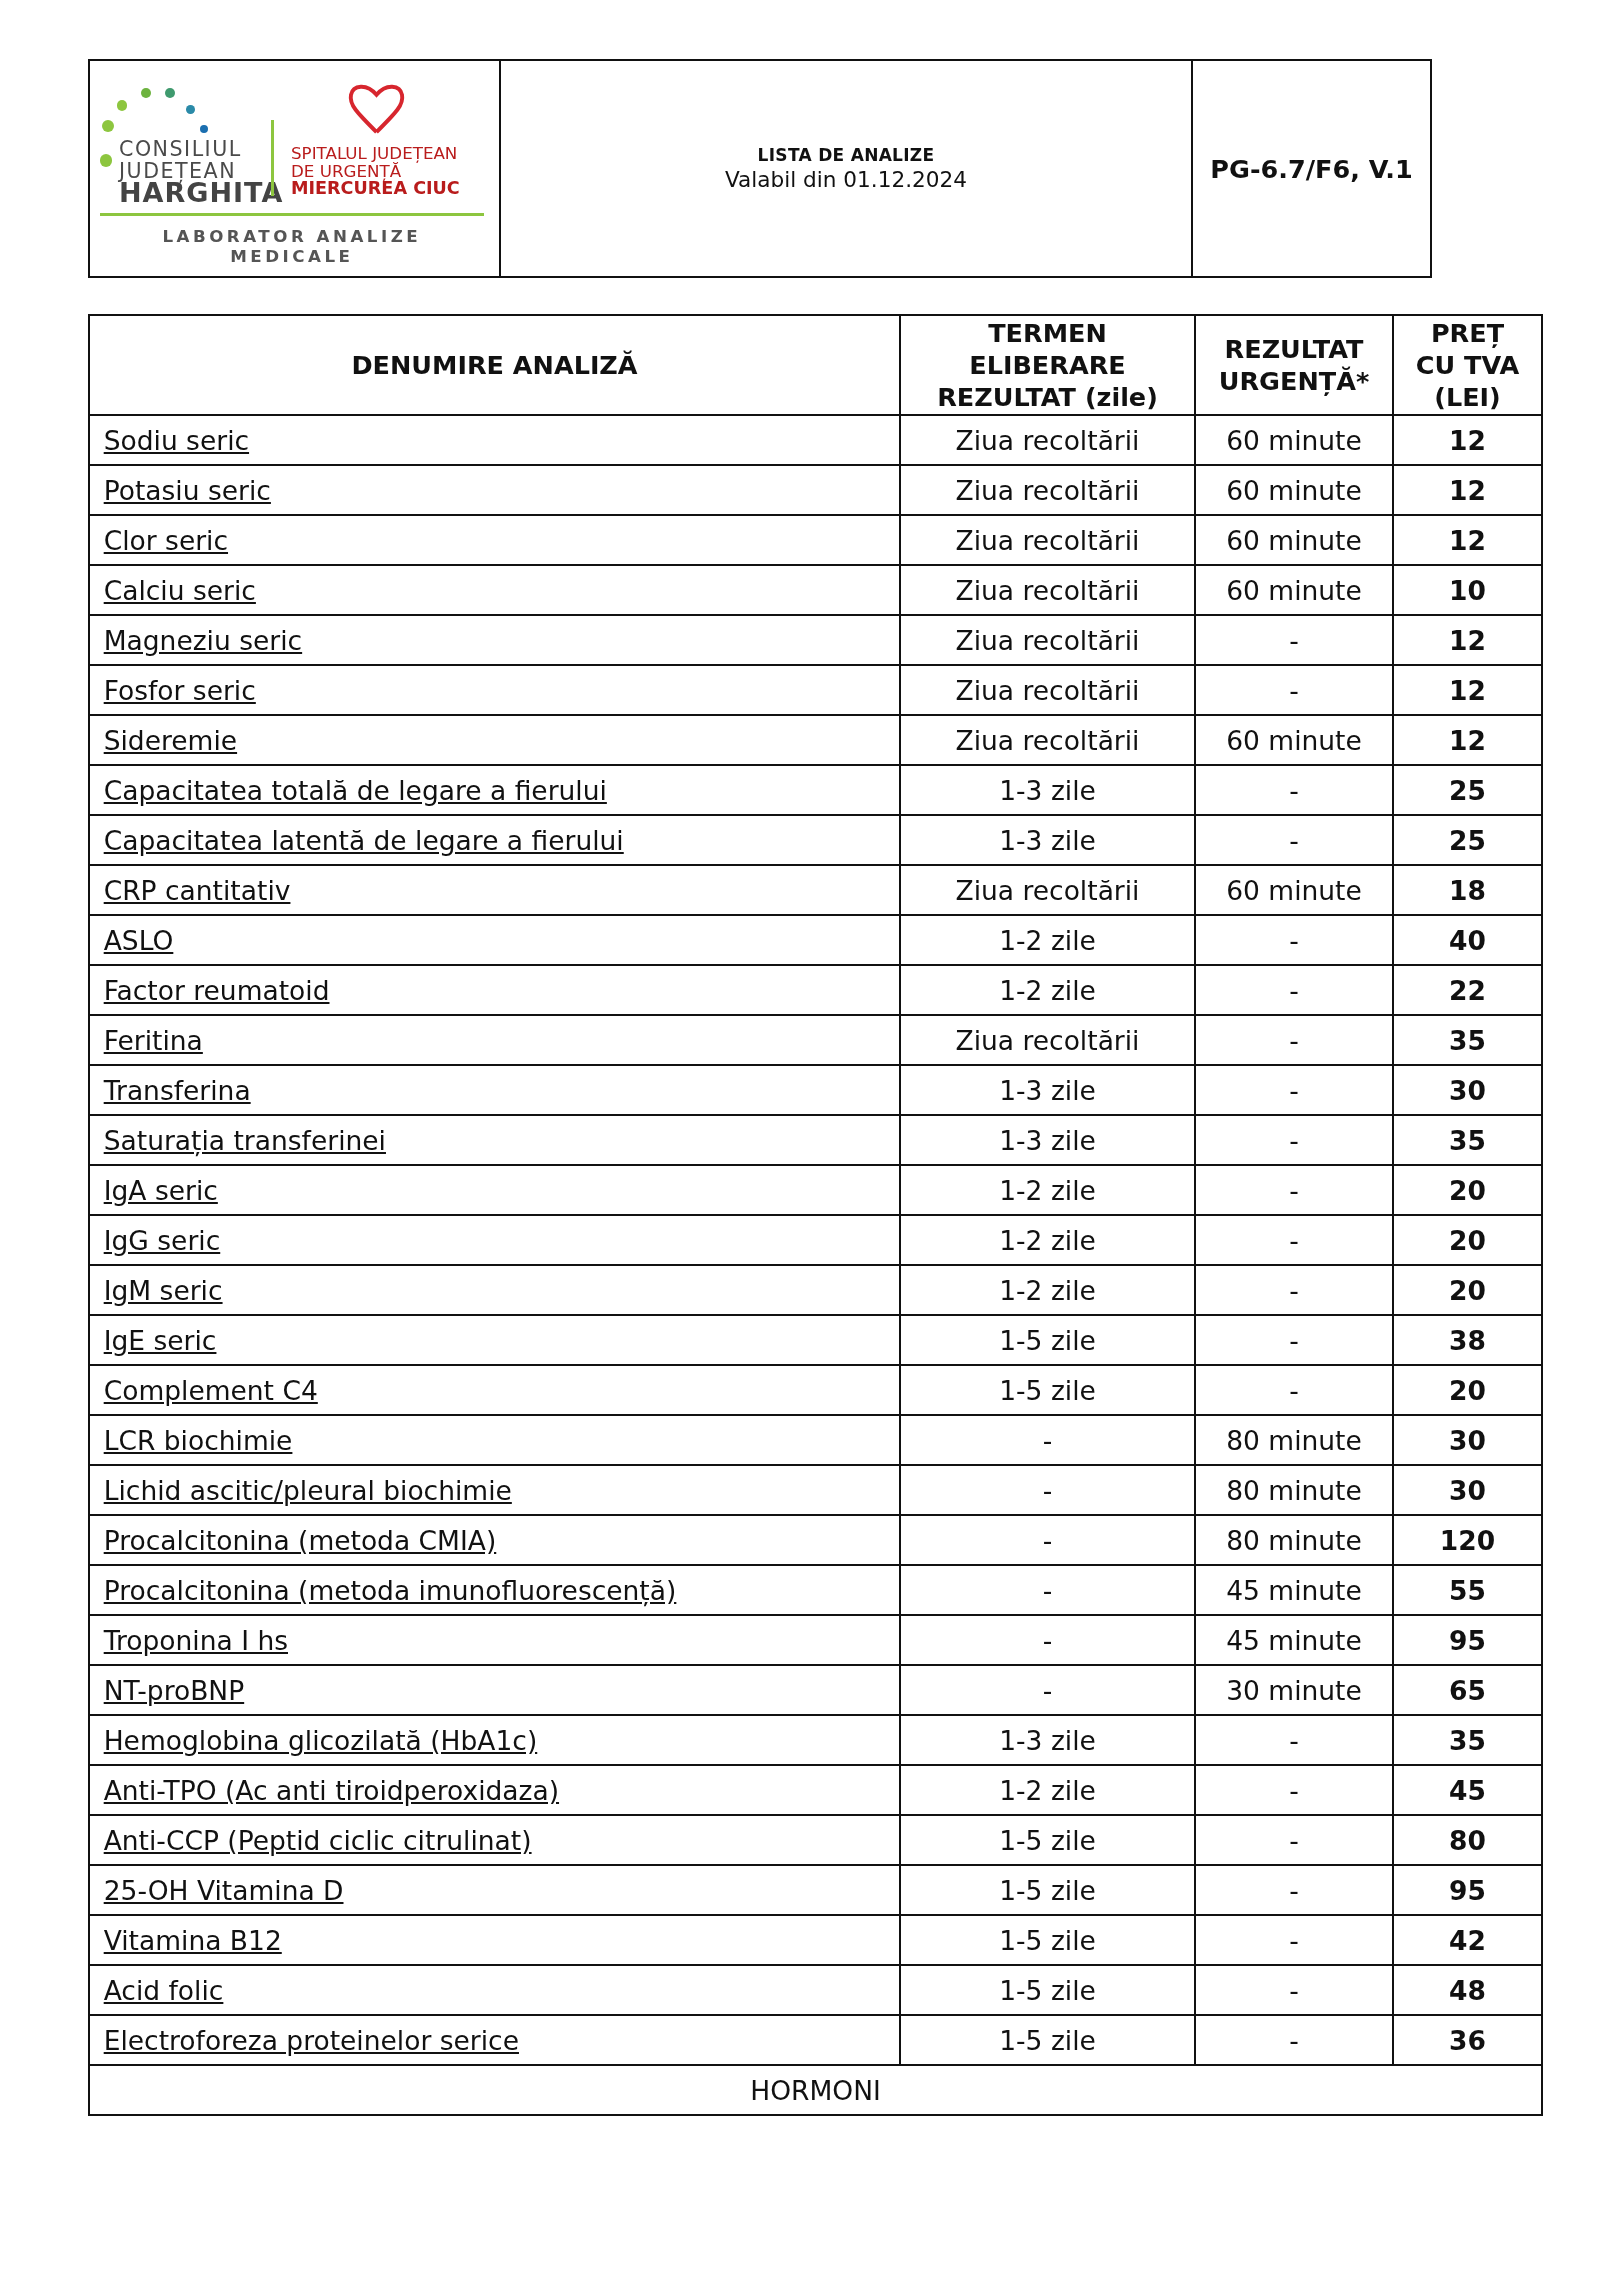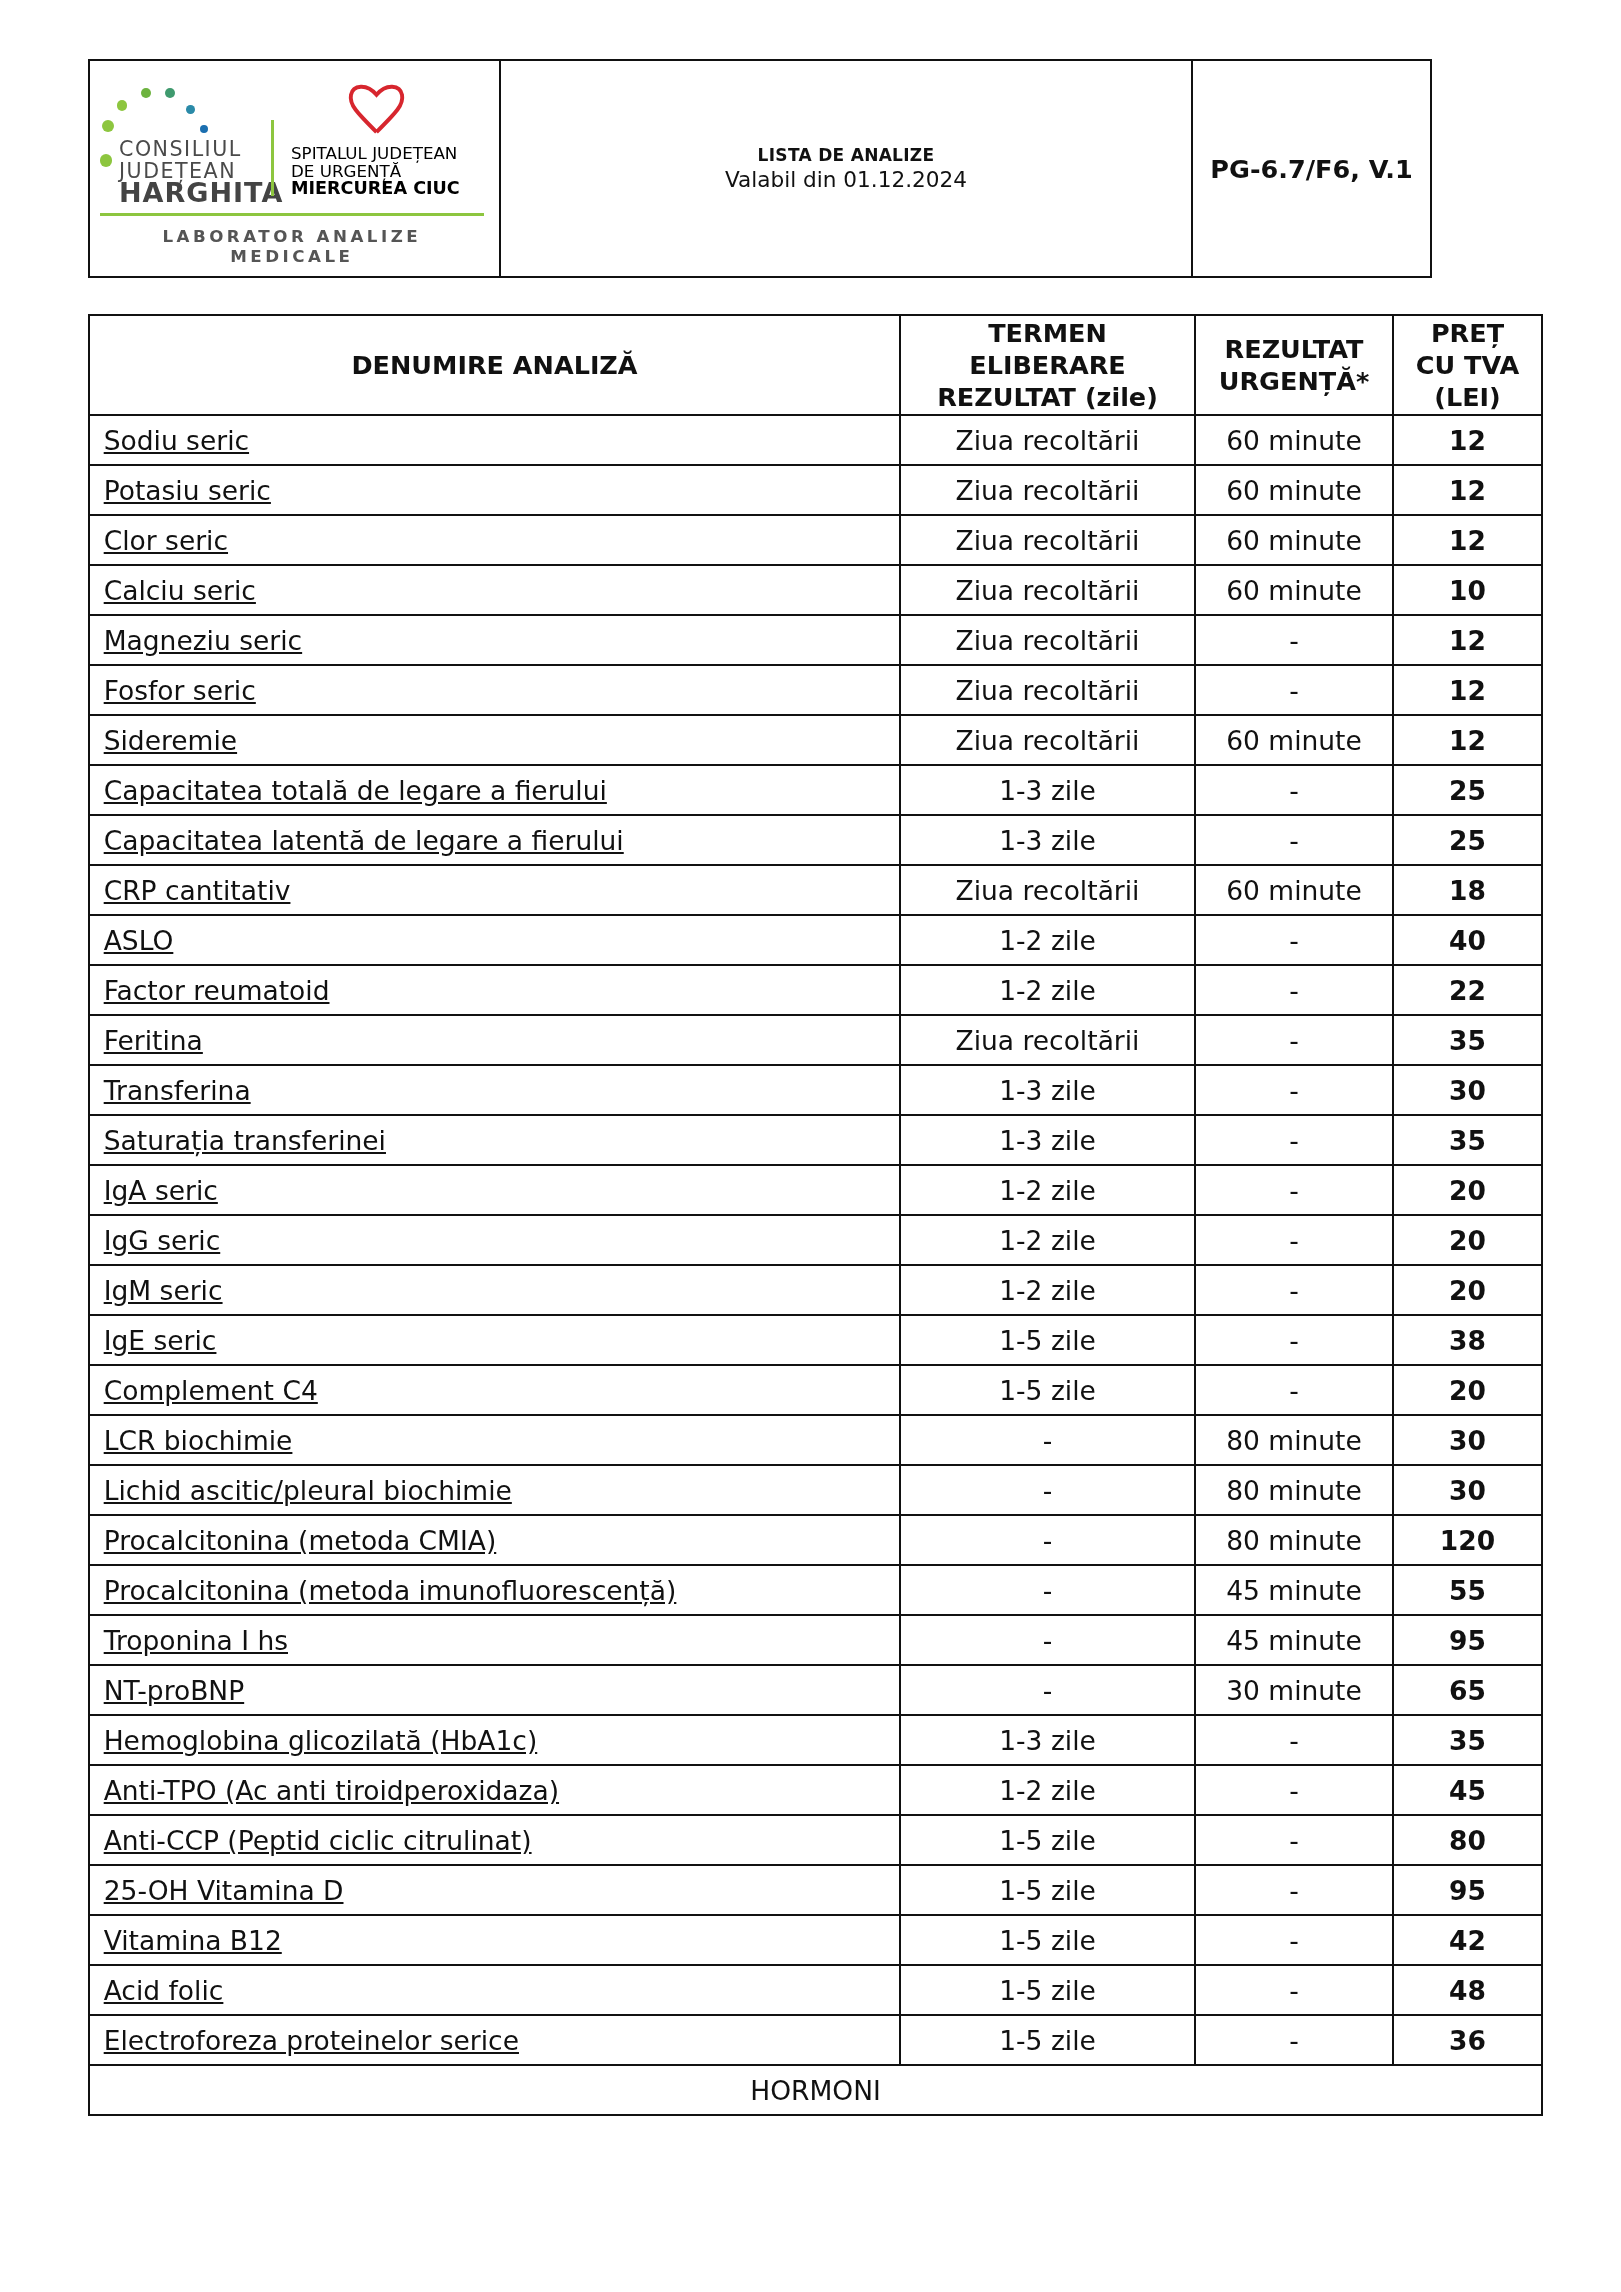--- a/index.html
+++ b/index.html
@@ -9,21 +9,21 @@
   .hdr .c2 { width:690px; border-right:2px solid #111; display:flex; flex-direction:column; align-items:center; justify-content:center; }
   .hdr .c3 { flex:1; display:flex; align-items:center; justify-content:center; }
   .doc-title { font-weight:bold; font-size:17px; letter-spacing:0.3px; }
   .doc-sub { font-size:21.6px; margin-top:2px; }
   .doc-code { font-weight:bold; font-size:25.5px; }
   .logo { position:absolute; left:0; top:0; width:409px; height:215px; }
   .logo .dot { position:absolute; border-radius:50%; }
   .logo .cj { position:absolute; left:29px; top:78px; font-size:20.6px; color:#4a4a4a; line-height:21.6px; letter-spacing:1.5px; }
   .logo .cj b { font-size:27px; letter-spacing:1px; color:#444; }
   .logo .vbar { position:absolute; left:181px; top:59px; width:2.9px; height:76px; background:#8dc63f; }
-  .logo .sp { position:absolute; left:201px; top:84px; font-size:16.7px; line-height:17.6px; color:#000000; }
+  .logo .sp { position:absolute; left:201px; top:84px; font-size:16.7px; line-height:17.6px; color:#b91c1c; }
   .logo .sp b { font-size:17.6px; }
   .logo .hline { position:absolute; left:9.8px; top:152px; width:384px; height:2.9px; background:#8dc63f; }
   .logo .lab { position:absolute; left:9.8px; top:165px; width:384px; text-align:center; font-size:16.7px; font-weight:bold; letter-spacing:3.5px; color:#555; }
   .logo svg.heart { position:absolute; left:257px; top:21.6px; }
 
   table.main { position:absolute; left:88px; top:314px; width:1453px; border-collapse:collapse; table-layout:fixed; }
   table.main td, table.main th { border:2px solid #111; padding:0; font-size:26.5px; height:48px; }
   table.main th { font-weight:bold; height:98px; line-height:32px; font-size:25.5px; }
   .c-name { text-align:left; padding-left:13.7px !important;text-decoration:underline; }
   .c-mid { text-align:center; }

